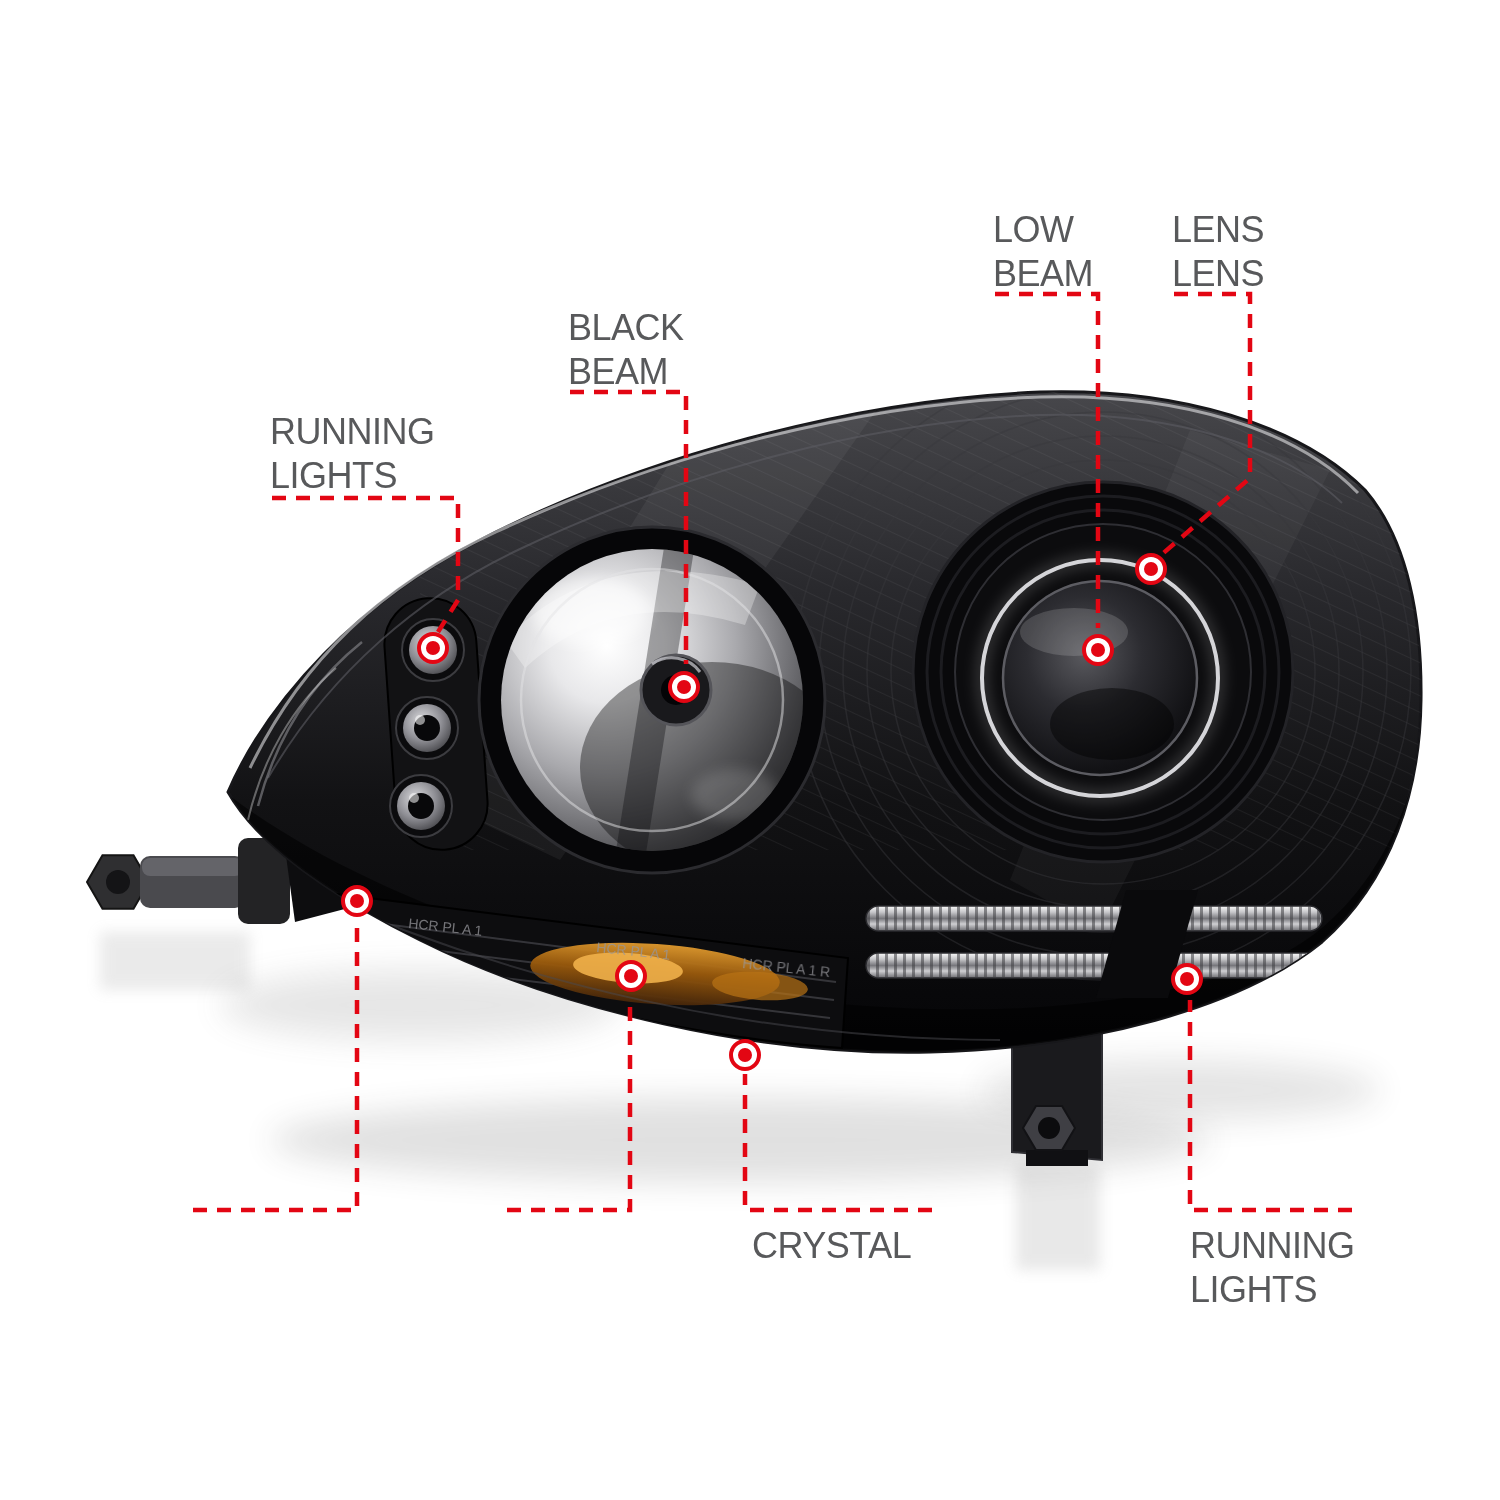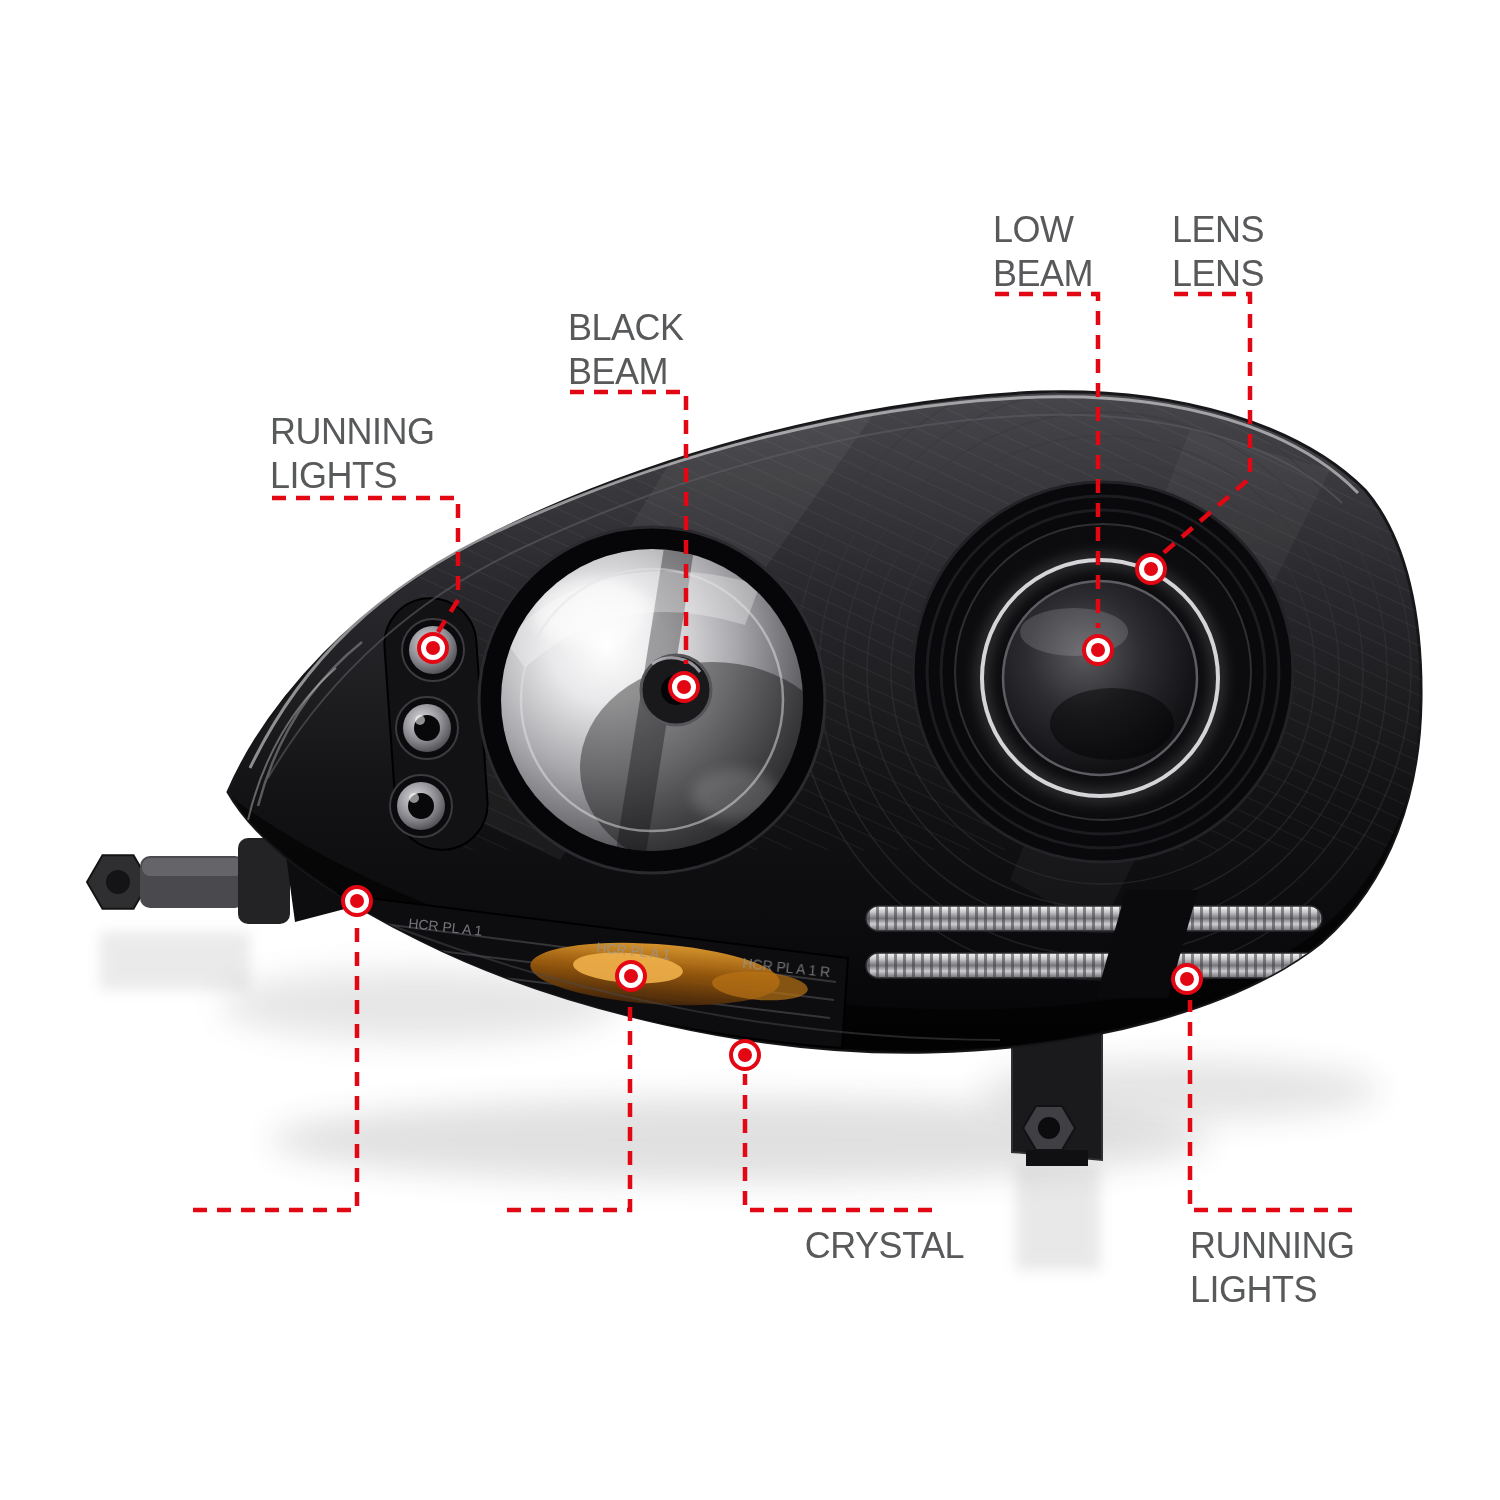--- a/index.html
+++ b/index.html
@@ -15,21 +15,21 @@
   .callout{
     position:absolute;
     color:var(--label,#58595b);
     font-weight:400;
     font-size:36px;
     line-height:1.22;
     letter-spacing:-0.5px;
     white-space:nowrap;
     margin-top:6px;
   }
-  .callout.center{text-align:right;white-space:normal;}
+  .callout.center{text-align:left;white-space:normal;}
   .leader{
     fill:none;
     stroke:var(--accent,#e30613);
     stroke-width:4.5;
     stroke-dasharray:14 10;
   }
   .marker-ring{
     fill:var(--marker_fill,#fff);
     stroke:var(--accent,#e30613);
     stroke-width:4;

